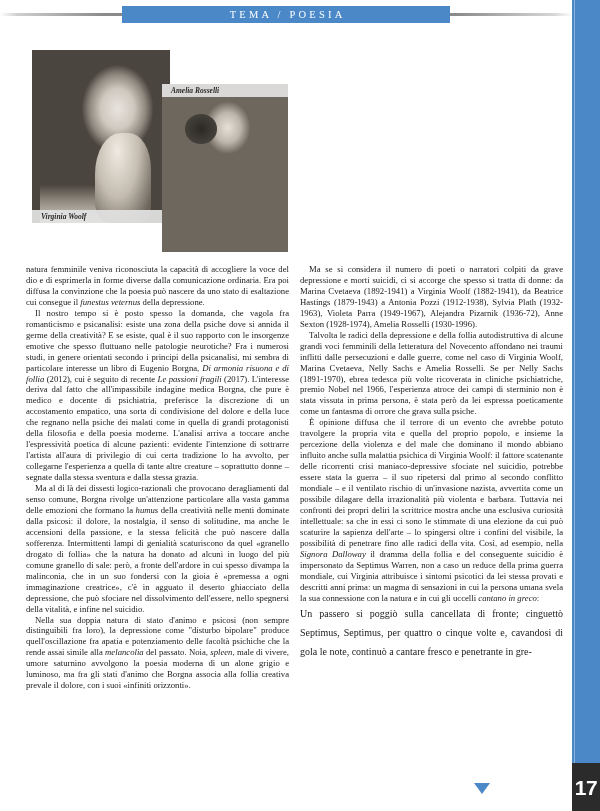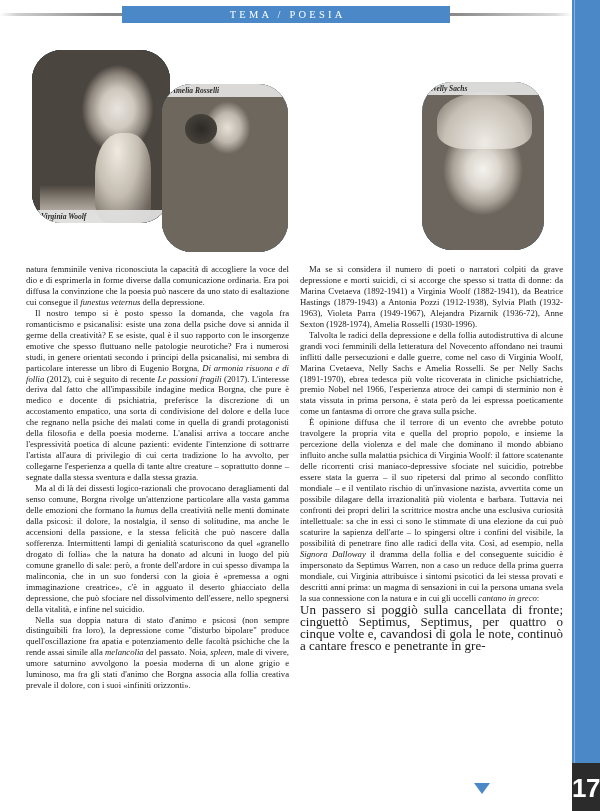--- a/index.html
+++ b/index.html
@@ -83,37 +83,36 @@
     background: #2b2b2b;
   }
   .folio-num {
     position: absolute;
     right: 0; bottom: 0;
     width: 28px; height: 48px;
     line-height: 50px;
     text-align: center;
     color: #ffffff;
     font-family: "Liberation Sans", sans-serif;
-    font-size: 26px;
+    font-size: 21px;
     font-weight: bold;
     letter-spacing: -0.5px;
   }
 
   
   .photos {
     position: absolute;
     left: 0; top: 28px;
     width: 572px; height: 225px;
   }
 
   .photo {
     position: absolute;
     background: #0ea5e9;
     overflow: hidden;
-    border-radius: 30px;
   }
   .photo .img {
     position: absolute;
     left: 0; top: 0;
     width: 100%; height: 100%;
   }
   .cap {
     position: absolute;
     left: 0;
     width: 100%;
@@ -216,22 +215,22 @@
   }
   .col.left  { left: 26px; }
   .col.right { left: 300px; }
 
   .col p { margin: 0; }
   .col p.ind { text-indent: 9px; }
   .col i { font-style: italic; }
 
   .quote {
     margin-top: 9px;
-    font-size: 13px;
-    line-height: 12px;
+    font-size: 10px;
+    line-height: 19px;
     text-align: justify;
   }
 
   
   .arrow {
     position: absolute;
     left: 474px;
     top: 783px;
     width: 0; height: 0;
     border-left: 8px solid transparent;
@@ -256,24 +255,20 @@
       <div class="img"></div>
       <div class="cap cap-bottom">Virginia Woolf</div>
     </div>
 
     <div class="photo p2">
       <div class="img"></div>
       <div class="cap cap-top">Amelia Rosselli</div>
     </div>
 
 
-    <div class="photo p4">
-      <div class="img"></div>
-      <div class="cap cap-top">Nelly Sachs</div>
-    </div>
 
   </div>
 
   <div class="col left">
     <p><span>natura femminile veniva riconosciuta la capacità di accogliere la voce del dio e di esprimerla in forme diverse dalla comunicazione ordinaria. Era poi diffusa la convinzione che la poesia può nascere da uno stato di esaltazione cui consegue il </span><i>funestus veternus</i><span> della depressione.</span></p>
     <p class="ind"><span>Il nostro tempo si è posto spesso la domanda, che vagola fra romanticismo e psicanalisi: esiste una zona della psiche dove si annida il germe della creatività? E se esiste, qual è il suo rapporto con le insorgenze emotive che spesso fluttuano nelle patologie neurotiche? Fra i numerosi studi, in genere orientati secondo i principi della psicanalisi, mi sembra di particolare interesse un libro di Eugenio Borgna, </span><i>Di armonia risuona e di follia</i><span> (2012), cui è seguito di recente </span><i>Le passioni fragili</i><span> (2017). L'interesse deriva dal fatto che all'impassibile indagine medica Borgna, che pure è medico e docente di psichiatria, preferisce la discrezione di un accostamento empatico, una sorta di condivisione del dolore e della luce che regnano nella psiche dei malati come in quella di grandi protagonisti della filosofia e della poesia moderne. L'analisi arriva a toccare anche l'espressività poetica di alcune pazienti: evidente l'intenzione di sottrarre l'artista all'aura di privilegio di cui certa tradizione lo ha avvolto, per collegarne l'esperienza a quella di tante altre creature – soprattutto donne – segnate dalla stessa sventura e dalla stessa grazia.</span></p>
     <p class="ind"><span>Ma al di là dei dissesti logico-razionali che provocano deragliamenti dal senso comune, Borgna rivolge un'attenzione particolare alla vasta gamma delle emozioni che formano la </span><i>humus</i><span> della creatività nelle menti dominate dalla psicosi: il dolore, la nostalgia, il senso di solitudine, ma anche le accensioni della passione, e la stessa felicità che può nascere dalla sofferenza. Intermittenti lampi di genialità scaturiscono da quel «granello drogato di follia» che la natura ha donato ad alcuni in luogo del più comune granello di sale: però, a fronte dell'ardore in cui spesso divampa la malinconia, che in un suo fondersi con la gioia è «premessa a ogni immaginazione creatrice», c'è in agguato il deserto ghiacciato della depressione, che può sfociare nel dissolvimento dell'essere, nello spegnersi della vitalità, e infine nel suicidio.</span></p>
     <p class="ind"><span>Nella sua doppia natura di stato d'animo e psicosi (non sempre distinguibili fra loro), la depressione come "disturbo bipolare" produce quell'oscillazione fra apatia e potenziamento delle facoltà psichiche che la rende assai simile alla </span><i>melancolia</i><span> del passato. Noia, </span><i>spleen</i><span>, male di vivere, umore saturnino avvolgono la poesia moderna di un alone grigio e luminoso, ma fra gli stati d'animo che Borgna associa alla follia creativa prevale il dolore, con i suoi «infiniti orizzonti».</span></p>
   </div>
 

